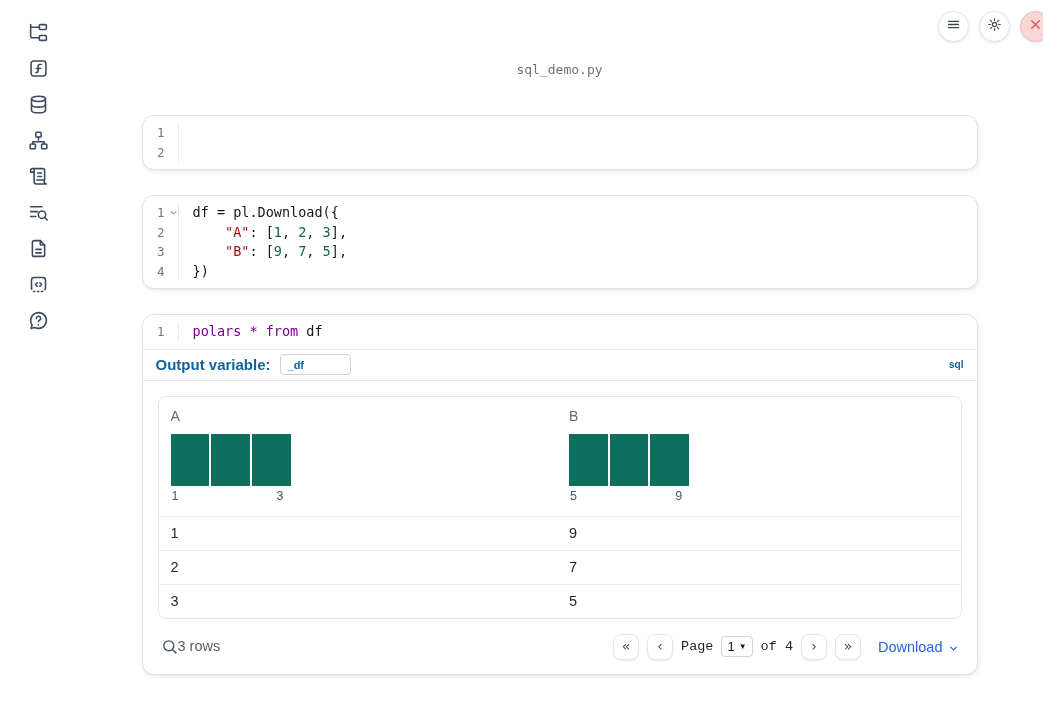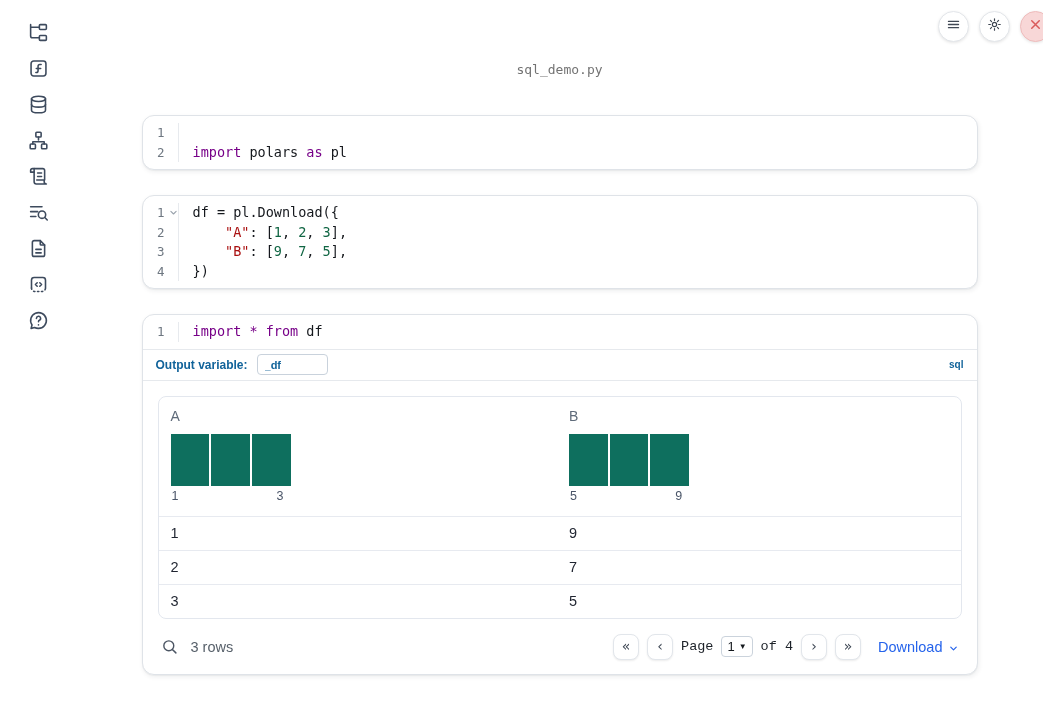--- a/index.html
+++ b/index.html
@@ -37,21 +37,21 @@
   .fold{position:absolute;right:0;top:5px;color:#9aa3ad;display:flex;}
   .fold svg{width:9px;height:9px;}
   .code-text{padding-left:14px;white-space:pre;color:#15181d;}
   .tk-kw{color:var(--c-keyword,#770088);}
   .tk-str{color:var(--c-string,#aa1111);}
   .tk-num{color:var(--c-number,#116644);}
 
   
   .sql-strip{display:flex;align-items:center;gap:9px;border-top:1px solid #e6e9ed;
     padding:0 13px;height:30px;}
-  .ov-label{font-weight:700;font-size:12px;color:var(--c-sql_accent,#11639a);}
+  .ov-label{font-weight:700;font-size:15px;color:var(--c-sql_accent,#11639a);}
   .ov-input{width:62px;height:19px;border:1px solid #c9d2dc;border-radius:4px;
     font-family:"Liberation Sans",sans-serif;font-weight:700;font-size:11px;
     color:var(--c-sql_accent,#11639a);padding:0 0 0 7px;outline:none;box-sizing:content-box;}
   .sql-badge{margin-left:auto;font-weight:700;font-size:10px;color:var(--c-sql_accent,#11639a);}
 
   
   .output-area{border-top:1px solid #e6e9ed;padding:15px 15px 12px;}
   .table-box{border:1px solid #e3e7ee;border-radius:8px;overflow:hidden;background:#fff;}
   .t-header{display:flex;height:119px;}
   .t-hcell{box-sizing:border-box;padding:11px 0 0 12px;}
@@ -59,21 +59,21 @@
   .hist{display:flex;gap:2px;width:120px;height:52px;align-items:flex-end;margin-top:10px;}
   .hist-bar{flex:1;background:var(--c-bar,#0e6f5e);}
   .hist-ticks{width:120px;display:flex;justify-content:space-between;margin-top:3px;
     font-size:12.5px;color:#4a5568;padding:0 7px 0 1px;box-sizing:border-box;}
   .t-row{display:flex;border-top:1px solid #e7eaf0;height:33px;align-items:center;
     font-size:14.5px;color:#1f2430;}
   .t-cell{box-sizing:border-box;padding-left:12px;}
 
   
   .t-footer{display:flex;align-items:center;margin-top:13px;padding:0 3px;height:30px;}
-  .rowcount{display:flex;align-items:center;gap:13px;color:#57606a;font-size:14.5px;}
+  .rowcount{display:flex;color:#57606a;font-size:14.5px;}
   .rowcount svg{width:17px;height:17px;color:#4b5563;}
   .pager{margin-left:auto;display:flex;align-items:center;gap:8px;}
   .pg-btn{width:26px;height:26px;border:1px solid #e2e6eb;border-radius:8px;background:#fff;
     box-shadow:0 1px 2px rgba(0,0,0,.08);color:#3f4855;font-size:14px;line-height:1;
     display:flex;align-items:center;justify-content:center;cursor:pointer;
     font-family:"DejaVu Sans",sans-serif;padding:0 0 2px 0;}
   .pg-text{font-size:13.5px;color:#1c2128;font-family:Liberation Mono, monospace;}
   .page-select{display:flex;align-items:center;gap:4px;border:1px solid #cbd3dc;border-radius:4px;
     padding:2px 5px;font-size:13px;color:#14181d;background:#fff;cursor:pointer;}
   .select-caret{font-size:8px;color:#14181d;}
@@ -202,21 +202,20 @@
 
     <div class="cells">
 
       <section class="cell">
         <div class="code-lines" id="cell0-lines">
             <div class="code-row">
               <span class="gutter">1</span>
             </div>
             <div class="code-row">
               <span class="gutter">2</span>
-              <span class="code-text"><span class="tk-kw">import</span><span class="tk-tx"> polars </span><span class="tk-kw">as</span><span class="tk-tx"> pl</span></span>
             </div>
           </div>
       </section>
 
       <section class="cell">
         <div class="code-lines" id="cell1-lines">
             <div class="code-row">
               <span class="gutter">1<span class="fold">
                   <svg viewBox="0 0 24 24" fill="none" stroke="currentColor" stroke-width="3" stroke-linecap="round" stroke-linejoin="round">
                     <path d="M5 9l7 7 7-7"></path>
@@ -236,21 +235,21 @@
               <span class="gutter">4</span>
               <span class="code-text"><span class="tk-tx">})</span></span>
             </div>
           </div>
       </section>
 
       <section class="cell">
         <div class="code-lines" id="cell2-lines">
             <div class="code-row">
               <span class="gutter">1</span>
-              <span class="code-text"><span class="tk-kw">import</span><span class="tk-tx"> </span><span class="tk-kw">*</span><span class="tk-tx"> </span><span class="tk-kw">from</span><span class="tk-tx"> df</span></span>
+              <span class="code-text"><span class="tk-kw">polars</span><span class="tk-tx"> </span><span class="tk-kw">*</span><span class="tk-tx"> </span><span class="tk-kw">from</span><span class="tk-tx"> df</span></span>
             </div>
           </div>
 
         <div class="sql-strip">
           <span class="ov-label">Output variable:</span>
           <input class="ov-input" value="_df" style="">
           <span class="sql-badge">sql</span>
         </div>
 
         <div class="output-area">

